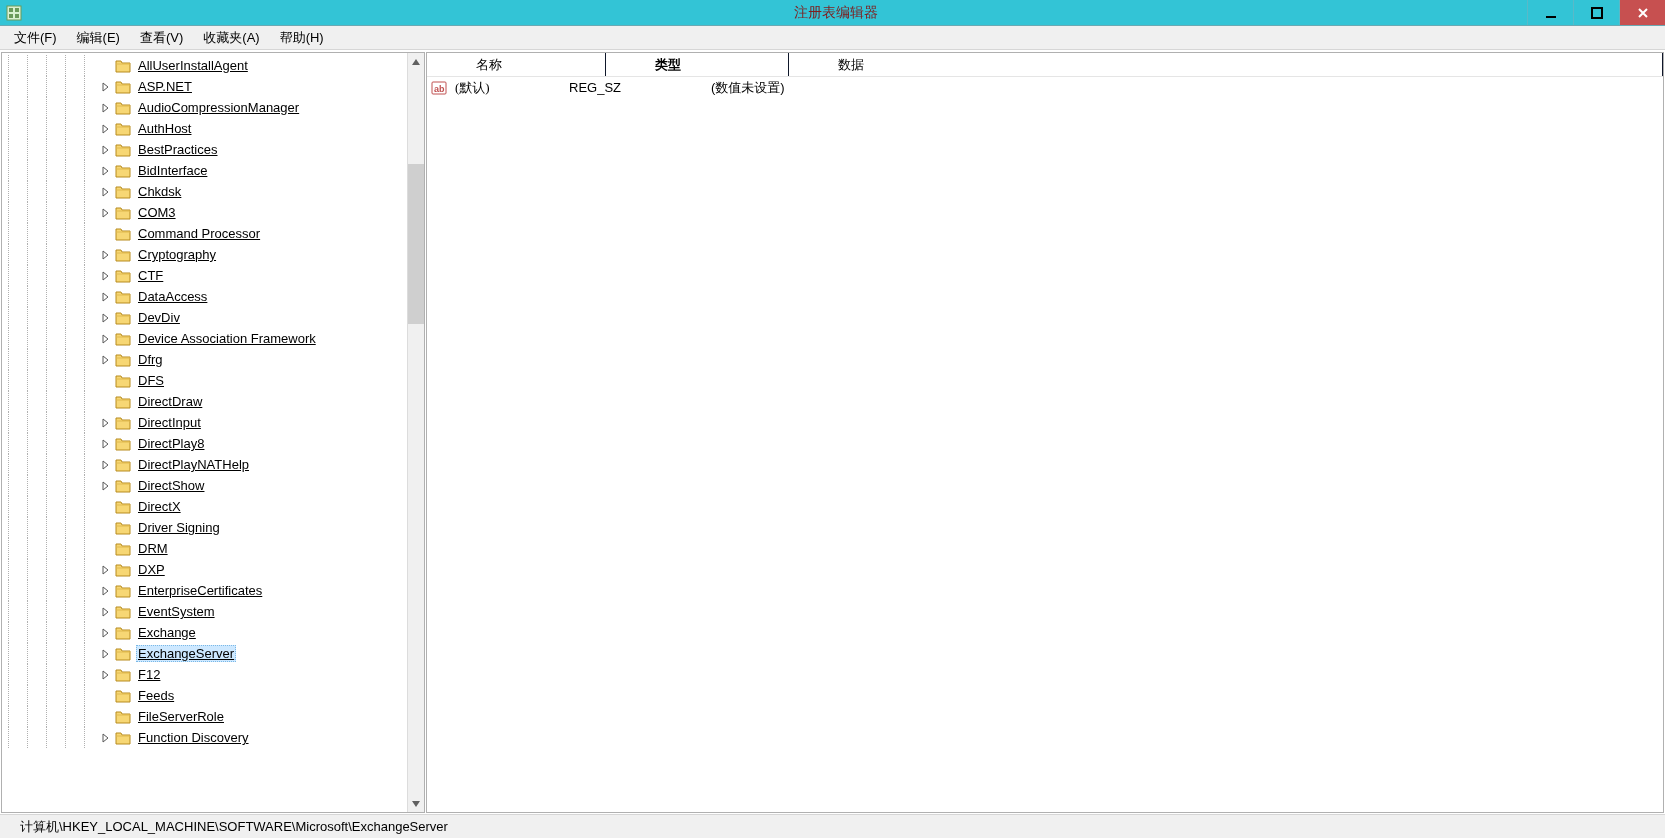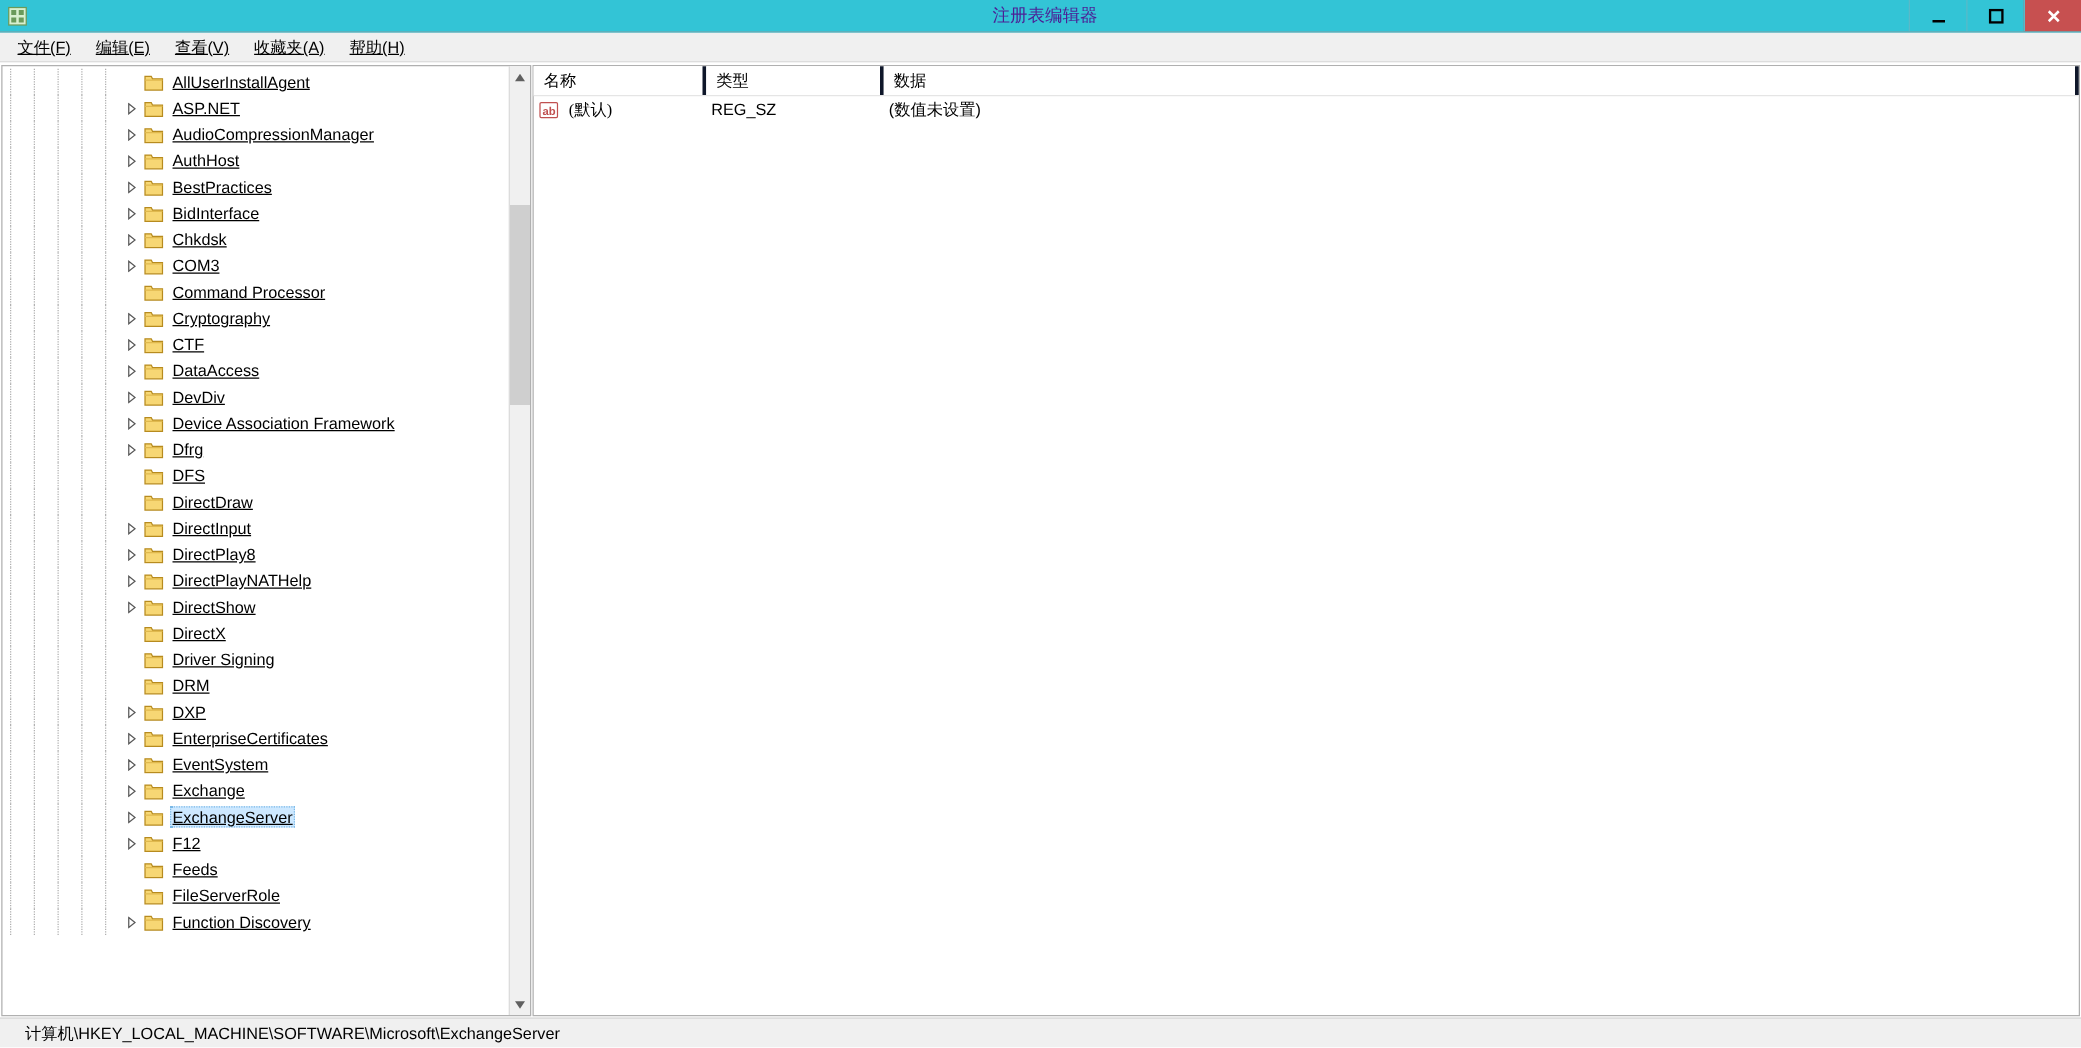--- a/index.html
+++ b/index.html
@@ -2,29 +2,29 @@
 <html><head>
 <meta charset="utf-8">
 <style>
 * { margin: 0; padding: 0; box-sizing: border-box; }
 html, body { width: 100%; height: 100%; font-family: "Segoe UI", Tahoma, sans-serif; font-size: 13px; overflow: hidden; }
 .window { display: flex; flex-direction: column; width: 100%; height: 100%; }
 
 
 .titlebar { background: #33c4d6; height: 26px; display: flex; align-items: center; position: relative; border-bottom: 1px solid #6aa9b3; }
 .titlebar .app-icon { width: 24px; height: 24px; display: flex; align-items: center; justify-content: center; margin-left: 2px; }
-.titlebar .title { position: absolute; left: 0; right: 12px; text-align: center; font-size: 14px; color: #4c1d95; pointer-events: none; margin-left: 19px; }
+.titlebar .title { position: absolute; left: 0; right: 12px; text-align: center; font-size: 14px; color: #7f1d1d; pointer-events: none; margin-left: 19px; }
 .win-controls { position: absolute; right: 0; top: 0; height: 100%; display: flex; }
 .win-btn { width: 46px; height: 100%; display: flex; align-items: center; justify-content: center; border-left: 1px solid #5ab9c8; cursor: default; }
 .win-btn.close { background: #c75050; color: #fff; }
 .win-btn svg { display: block; }
 
 
 .menubar { background: #f0f0f0; border-bottom: 1px solid #d6d6d6; height: 24px; display: flex; align-items: center; padding: 0 4px; }
-.menu-item { padding: 2px 10px; cursor: default; text-decoration: underline; }
+.menu-item { padding: 2px 10px; cursor: default; }
 
 
 .split { flex: 1; display: flex; min-height: 0; border-top: 1px solid #fff; }
 .treepane { width: 424px; border: 1px solid #b0b0b0; border-right: 1px solid #b0b0b0; margin: 1px 1px 1px 1px; display: flex; background: #fff; position: relative; }
 .tree-scroll { flex: 1; overflow: hidden; position: relative; }
 .vscroll { width: 17px; background: #f0f0f0; display: flex; flex-direction: column; border-left: 1px solid #dcdcdc; }
 .vscroll .arrow { height: 17px; display: flex; align-items: center; justify-content: center; background: #f0f0f0; }
 .vscroll .track { flex: 1; position: relative; }
 .vscroll .thumb { position: absolute; left: 0; right: 0; background: #cfcfcf; }
 
@@ -35,23 +35,23 @@
 .node .toggle.blank { visibility: hidden; }
 .node .folder-icon { width: 18px; height: 16px; display: inline-flex; align-items: center; justify-content: center; margin-right: 4px; margin-left: 2px; }
 .node .label { padding: 0 2px; text-decoration: underline; }
 .node.selected .label { background: #cde8ff; border: 1px dotted #7ab8e6; padding: 0 1px; }
 .indent-block { display: inline-block; width: 19px; height: 100%; position: relative; border-left: 1px dotted #b0b0b0; }
 .indent-pad { display: inline-block; width: 96px; height: 100%; }
 
 
 .listpane { flex: 1; border: 1px solid #b0b0b0; margin: 1px 1px 1px 0; background: #fff; display: flex; flex-direction: column; }
 .listhdr { display: flex; height: 24px; background: #fff; border-bottom: 1px solid #e5e5e5; }
-.listhdr .col { padding: 3px 8px; border-right: 3px solid #0f172a; background: #fff; cursor: default; }
+.listhdr .col { padding: 3px 8px; border-right: 1px solid #0f172a; background: #fff; cursor: default; margin-left: 41px; }
 .col-name { width: 138px; }
-.col-type { width: 142px; }
+.col-type { width: 142px; font-weight: bold; }
 .col-data { flex: 1; }
 .listbody { flex: 1; overflow: auto; }
 .row { display: flex; height: 21px; align-items: center; padding-left: 4px; }
 .row .cell { padding: 0 4px; }
 .row .icon-cell { width: 20px; display: flex; align-items: flex-start; }
 .row .c-name { width: 114px; font-family: Liberation Serif, serif; }
 .row .c-type { width: 142px; }
 .row .c-data { flex: 1; }
 
 

